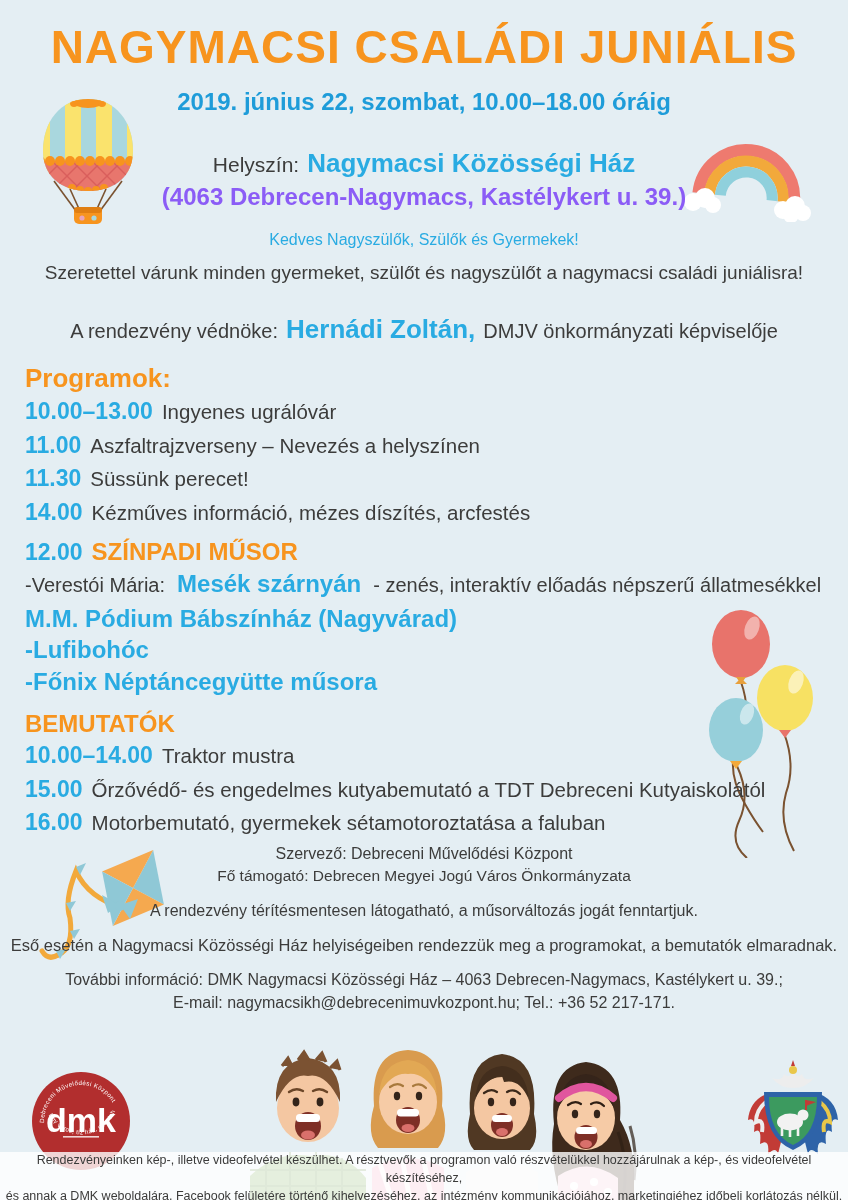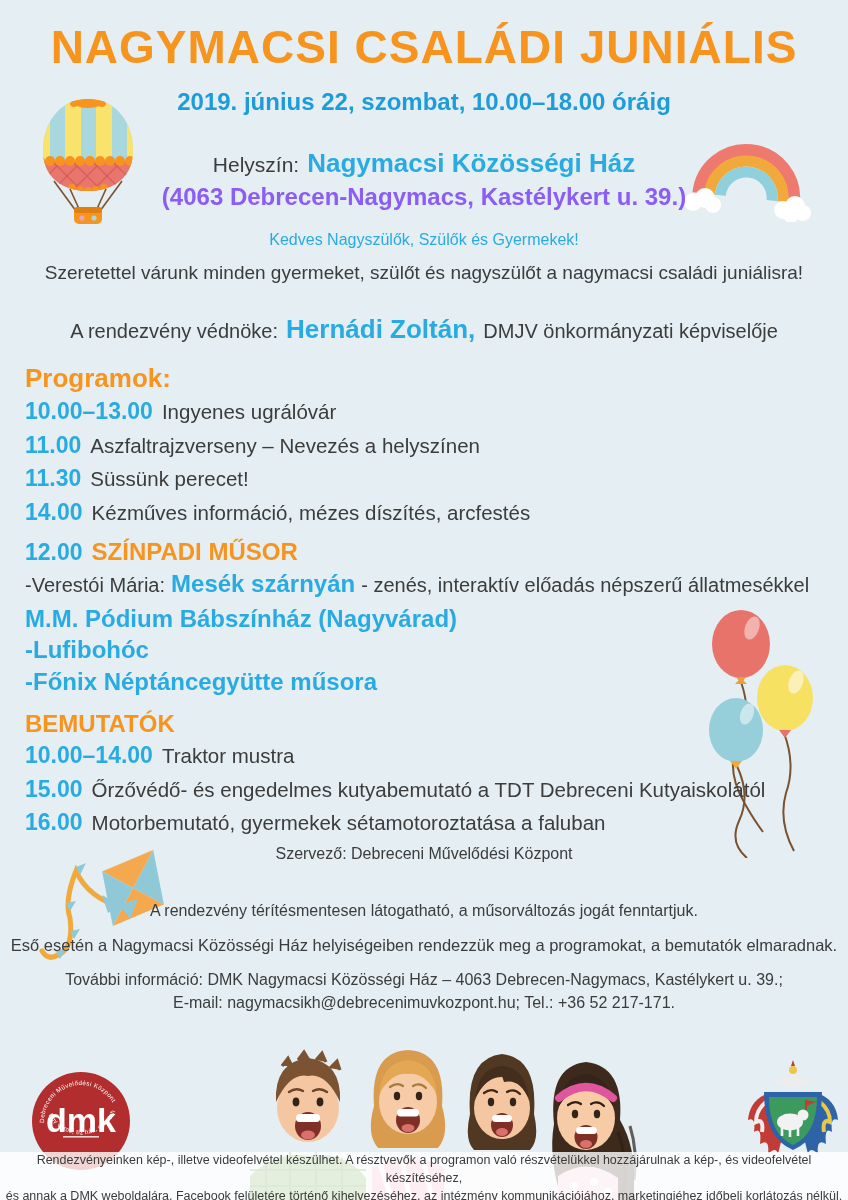--- a/index.html
+++ b/index.html
@@ -32,21 +32,21 @@
   .prog-rows{top:396px;left:25px;right:25px;}
   .row{line-height:30.7px;white-space:nowrap;}
   .row .time{font-size:23px;font-weight:bold;color:#29ABE2;margin-right:9px;}
   .row .desc{font-size:20.5px;color:#3C3C3B;}
   .stage-head{top:538px;left:25px;}
   .stage-head .time{font-size:23px;font-weight:bold;color:#29ABE2;margin-right:9px;}
   .stage-head .hd{font-size:24px;font-weight:bold;color:#F7941E;}
   .stage-lines{top:568px;left:25px;line-height:31.5px;}
   .stage-lines .dk{font-size:20px;color:#3C3C3B;}
   .stage-lines .bl{font-size:24px;font-weight:bold;color:#29ABE2;}
-  .stage-lines .bl.mid{margin:0 6px;}
+  .stage-lines .bl.mid{margin:0 12px;}
   .demo-head{top:710px;left:25px;font-size:24px;}
   .demo-rows{top:740px;left:25px;right:5px;}
   .note{color:#3C3C3B;}
   .organizer{top:845px;font-size:16px;}
   .sponsor{top:867px;font-size:15.5px;}
   .free-note{top:902px;font-size:16px;}
   .rain-note{top:936px;font-size:16.5px;}
   .info1{top:971px;font-size:16px;}
   .info2{top:994px;font-size:16px;}
   .strip{
@@ -226,20 +226,21 @@
       <polygon points="105,88 70,45 105,45" fill="#8FC8D6"></polygon>
     </g>
     <g fill="#8FC8D6">
       <polygon points="92,62 74,52 80,70"></polygon>
       <polygon points="92,62 110,56 102,76"></polygon>
       <circle cx="92" cy="63" r="5"></circle>
     </g>
   </svg>
 
   <div class="abs centered note organizer">Szervező: Debreceni Művelődési Központ</div>
+  <div class="abs centered note sponsor">Fő támogató: Debrecen Megyei Jogú Város Önkormányzata</div>
   <div class="abs centered note rain-note">Eső esetén a Nagymacsi Közösségi Ház helyiségeiben rendezzük meg a programokat, a bemutatók elmaradnak.</div>
   <div class="abs centered note free-note">A rendezvény térítésmentesen látogatható, a műsorváltozás jogát fenntartjuk.</div>
   <div class="abs centered note info1">További információ: DMK Nagymacsi Közösségi Ház – 4063 Debrecen-Nagymacs, Kastélykert u. 39.;</div>
   <div class="abs centered note info2">E-mail: nagymacsikh@debrecenimuvkozpont.hu; Tel.: +36 52 217-171.</div>
 
   <svg class="abs" style="left:232px;top:1036px;" width="430" height="164" viewBox="0 0 430 164">
 
     <path d="M18,164 L18,140 Q45,114 78,120 Q112,114 134,142 L134,164 Z" fill="#7FB05A"></path>
     <g stroke="#5C8A3F" stroke-width="2" opacity="0.8">
       <line x1="34" y1="120" x2="34" y2="164"></line>

